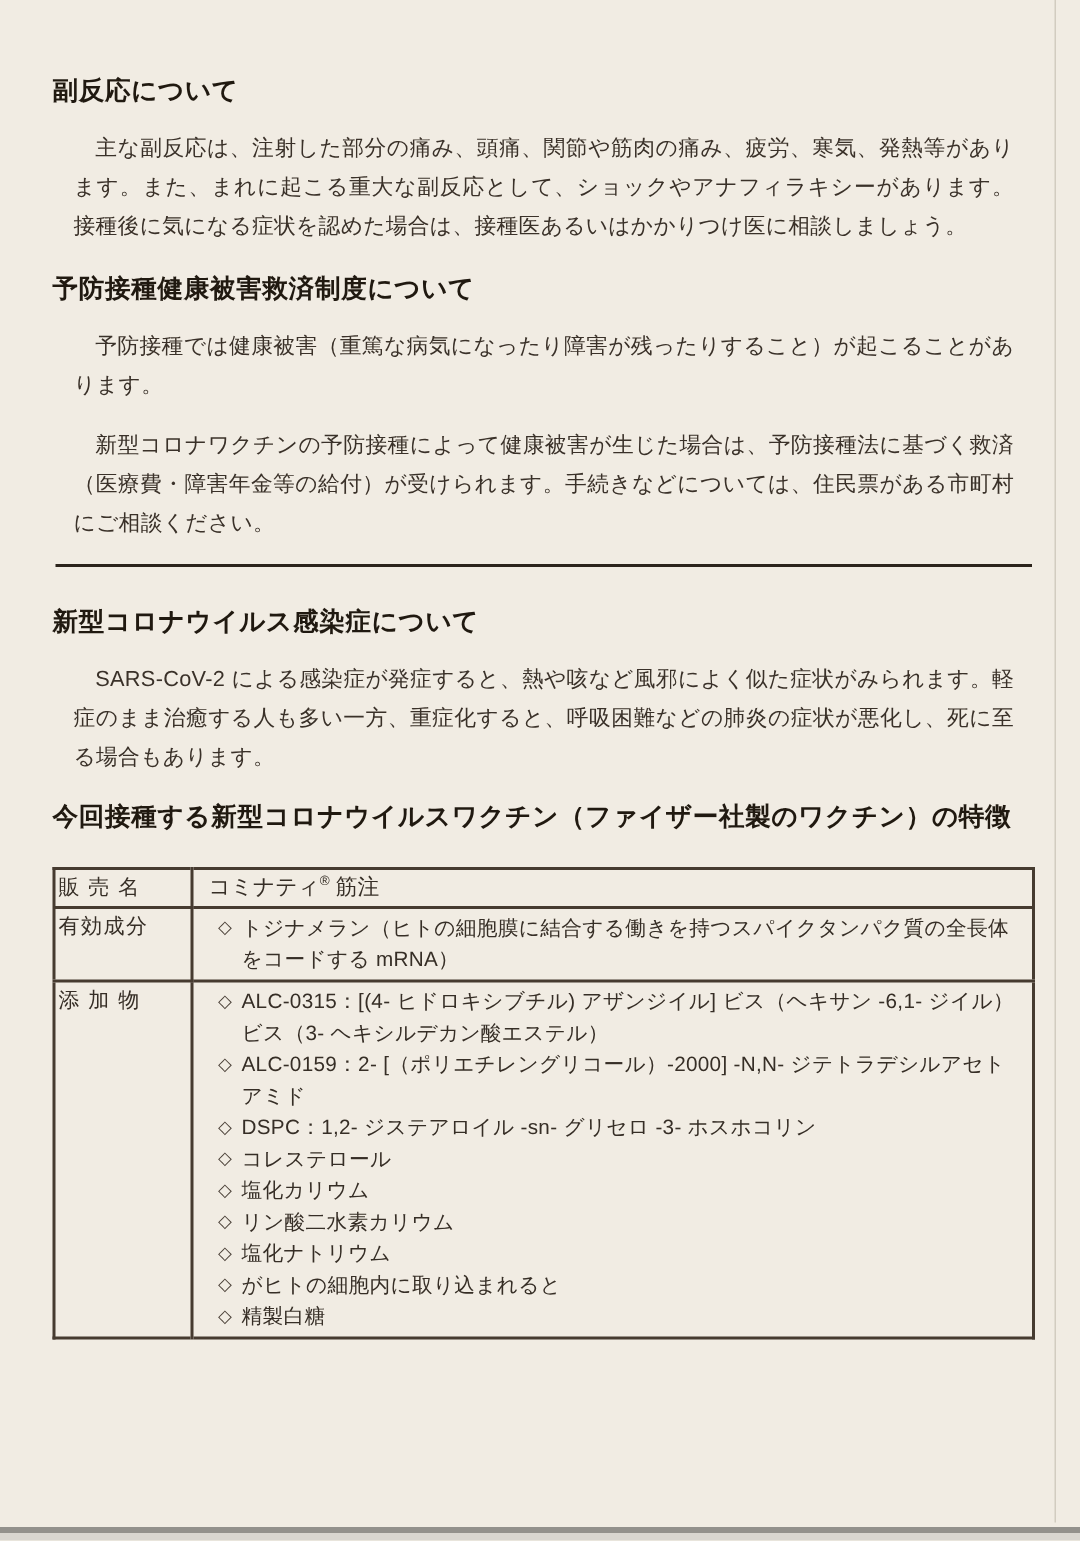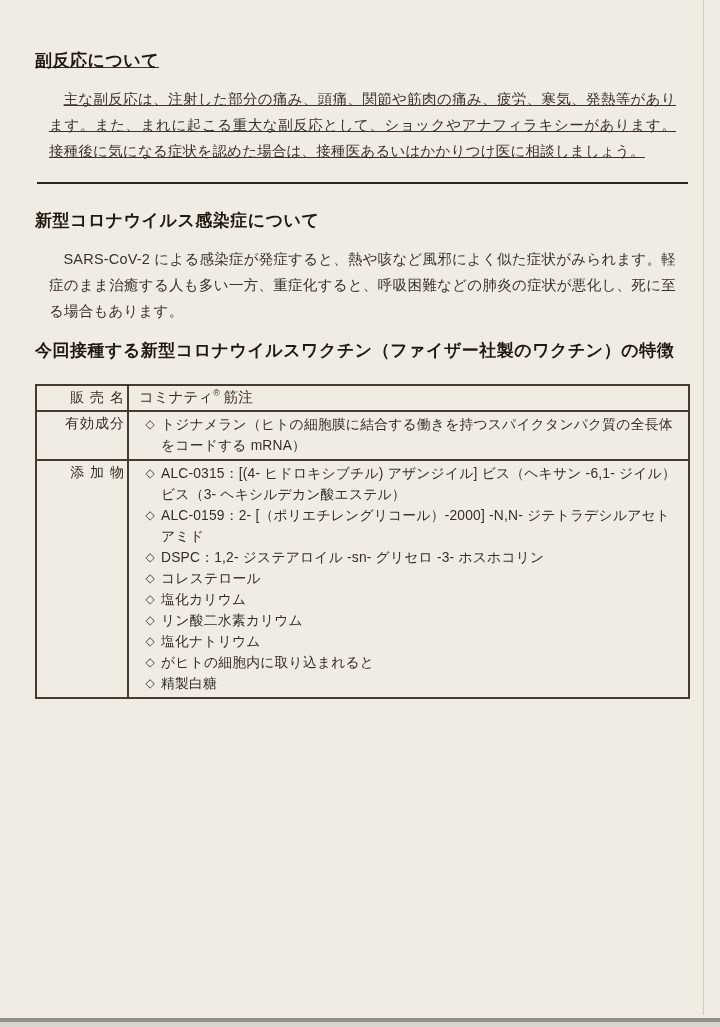--- a/index.html
+++ b/index.html
@@ -14,32 +14,32 @@
   }
   .content{padding:50px 30px 0 35px;}
   .sec-h{
     font-size:17px;font-weight:700;color:#201910;
     margin:0 0 6px 0;letter-spacing:0.5px;line-height:22px;
   }
   .body-p{
     font-size:14.5px;line-height:26px;margin:14px;
     text-align:justify;text-indent:1em;letter-spacing:0.2px;
   }
-  .sec1{margin-bottom:18px;text-decoration:underline;}
+  .sec1{margin-bottom:18px;}
   .sec2{margin-bottom:12px;}
   .rule{border:none;border-top:2px solid #2c241c;margin:12px 2px 26px 2px;}
   .sec3{margin-bottom:16px;}
   .sec4{margin-bottom:22px;}
   .ing-note{font-size:14px;line-height:20px;margin:0 0 8px 0;}
   table.ingredients{
     width:100%;border-collapse:collapse;
     border:2px solid #463b30;font-size:13.8px;color:#362e26;
   }
   table.ingredients th{
-    width:86px;vertical-align:top;text-align:right;
+    width:86px;vertical-align:top;text-align:left;
     font-weight:400;font-size:14px;color:#362e26;
     border-right:2px solid #463b30;
     padding:3px 2px;letter-spacing:1px;white-space:nowrap;
   }
   table.ingredients td{padding:2px 8px 3px 10px;}
   tr.r1 th,tr.r1 td,tr.r2 th,tr.r2 td{border-bottom:2px solid #463b30;}
   tr.r1 td{font-size:14.5px;margin-left:28px;}
   .reg{font-size:9px;vertical-align:super;line-height:0;}
   .ing-line{display:flex;line-height:21px;}
   .diamond{flex:0 0 22px;text-align:center;font-size:12px;color:#4a4037;}
@@ -52,20 +52,25 @@
 <body>
 
 <div class="page">
   <div class="content">
 
     <section class="sec1">
       <h2 class="sec-h">副反応について</h2>
       <p class="body-p">主な副反応は、注射した部分の痛み、頭痛、関節や筋肉の痛み、疲労、寒気、発熱等があります。また、まれに起こる重大な副反応として、ショックやアナフィラキシーがあります。接種後に気になる症状を認めた場合は、接種医あるいはかかりつけ医に相談しましょう。</p>
     </section>
 
+    <section class="sec2">
+      <h2 class="sec-h">予防接種健康被害救済制度について</h2>
+      <p class="body-p">予防接種では健康被害（重篤な病気になったり障害が残ったりすること）が起こることがあります。</p>
+      <p class="body-p">新型コロナワクチンの予防接種によって健康被害が生じた場合は、予防接種法に基づく救済（医療費・障害年金等の給付）が受けられます。手続きなどについては、住民票がある市町村にご相談ください。</p>
+    </section>
 
     <hr class="rule">
 
     <section class="sec3">
       <h2 class="sec-h">新型コロナウイルス感染症について</h2>
       <p class="body-p">SARS-CoV-2 による感染症が発症すると、熱や咳など風邪によく似た症状がみられます。軽症のまま治癒する人も多い一方、重症化すると、呼吸困難などの肺炎の症状が悪化し、死に至る場合もあります。</p>
     </section>
 
     <section class="sec4">
       <h2 class="sec-h">今回接種する新型コロナウイルスワクチン（ファイザー社製のワクチン）の特徴</h2>

